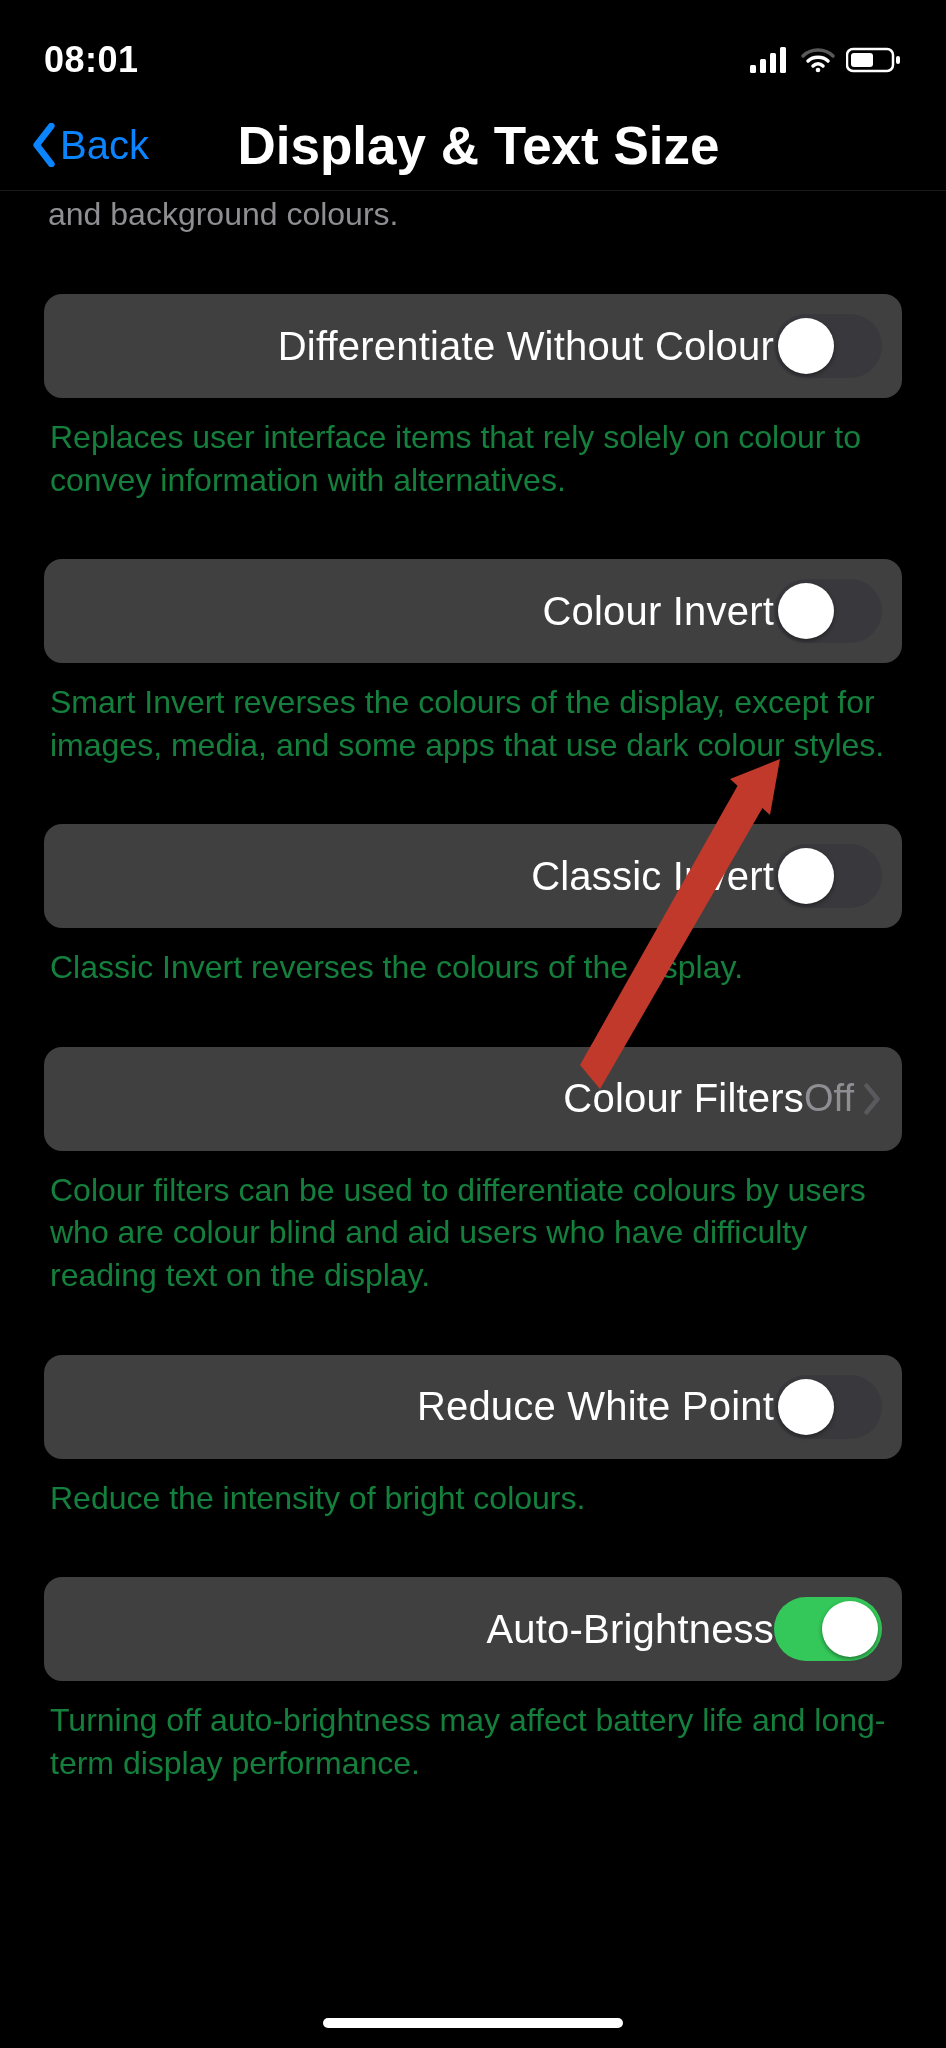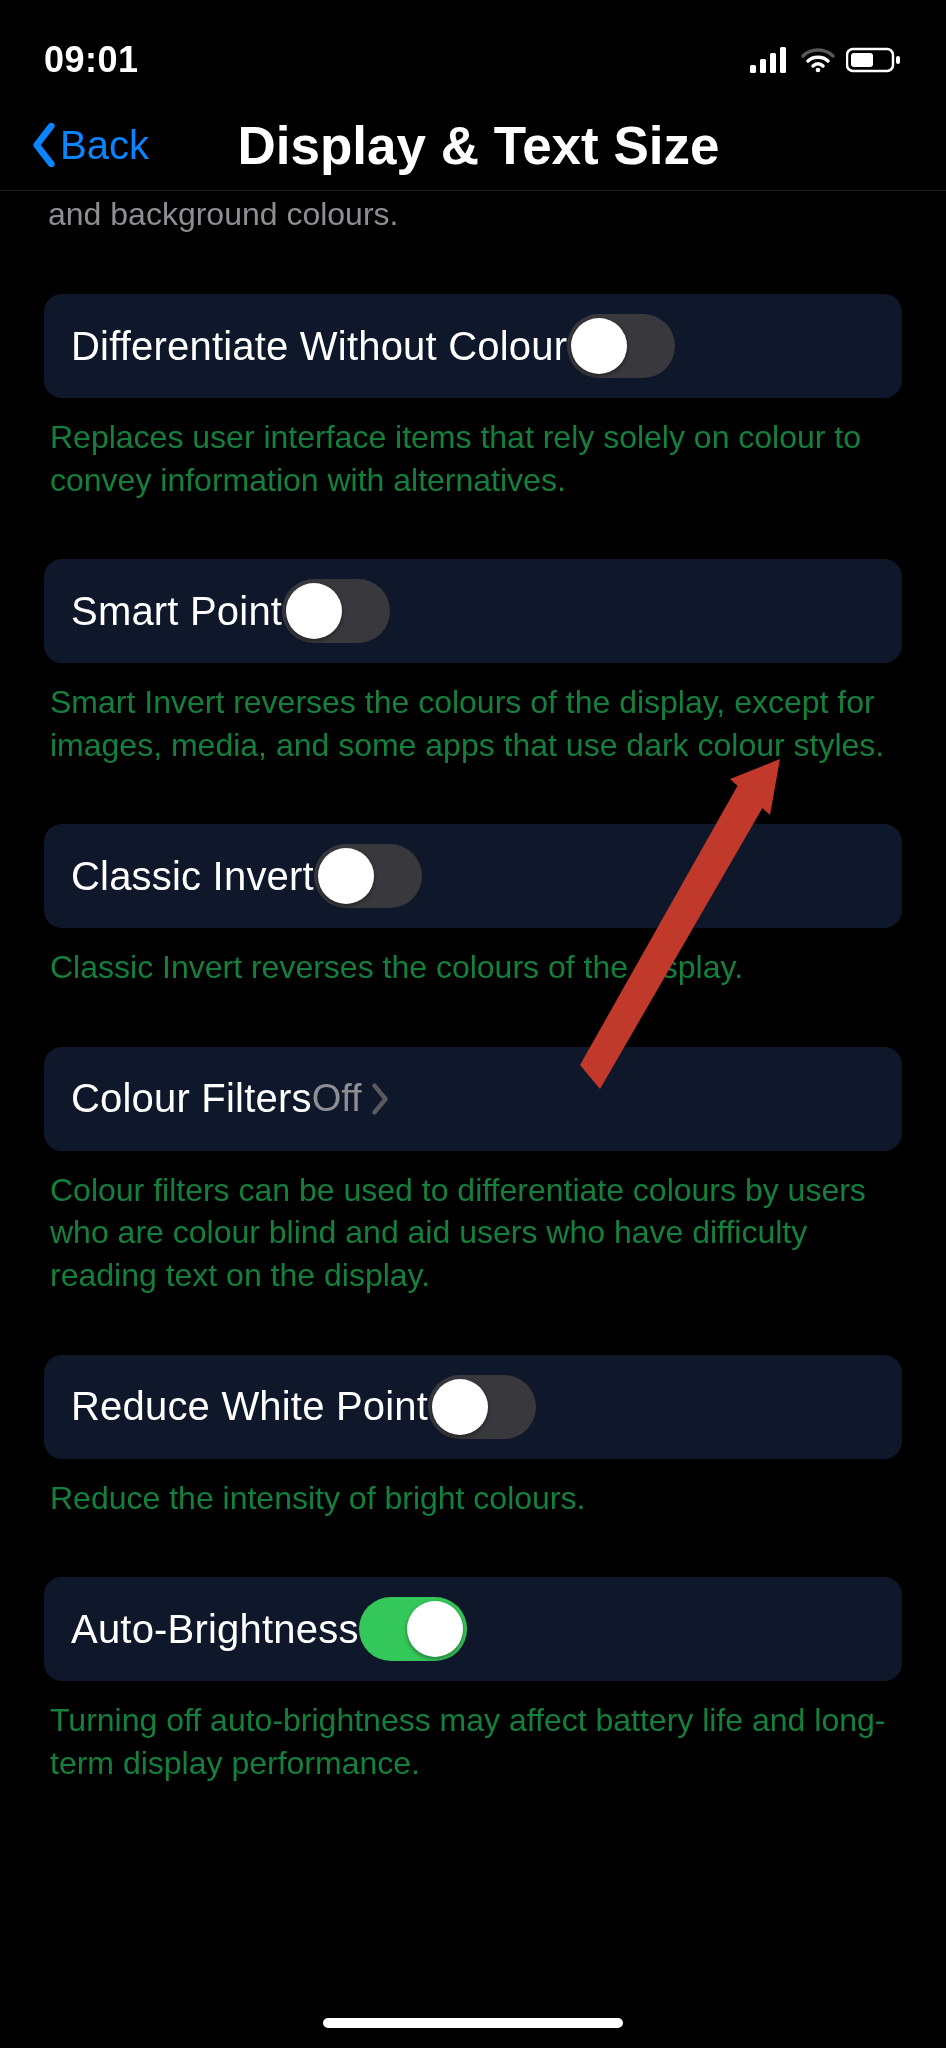--- a/index.html
+++ b/index.html
@@ -25,22 +25,22 @@
     .nav-back svg { width:28px; height:44px; }
     .nav-title { position:absolute; left:11px; right:0; text-align:center;
       font-size:53px; font-weight:600; pointer-events:none;}
     .hairline { height:1px; background:#1a1a1a; }
 
     
     .content { padding:0 44px; }
     .partial-desc { color:#8e8e93; font-size:32px; line-height:1.35; padding:2px 4px 0; }
 
     .group { margin-top:58px; }
-    .cell { background:#0f172a; border-radius:18px; padding:0 27px;
-      height:104px; display:flex; align-items:center; justify-content:flex-start; }
+    .cell { background:#404040; border-radius:18px; padding:0 20px;
+      height:104px; display:flex; align-items:center; justify-content:flex-end; }
     .cell-label { font-size:40px; font-weight:400; letter-spacing:0.2px; }
     .desc { color:#15803d; font-size:32px; line-height:1.33; padding:18px 6px 0 6px; }
 
     
     .toggle { width:108px; height:64px; border-radius:64px; background:#39393d;
       position:relative; flex:0 0 auto; cursor:pointer;}
     .toggle .knob { position:absolute; top:4px; left:4px; width:56px; height:56px;
       border-radius:50%; background:#fff; box-shadow:0 2px 4px rgba(0,0,0,.4);}
     .toggle.on { background:#34c759; }
     .toggle.on .knob { left:auto; right:4px; }
@@ -57,21 +57,21 @@
     .annot-arrow svg { width:100%; height:100%; overflow:visible;}
 
     
     .home-ind { position:absolute; bottom:20px; left:50%; transform:translateX(-50%);
       width:300px; height:10px; border-radius:10px; background:#fff; }
   </style>
 </head>
 <body>
 
 <div class="status-bar">
-  <div class="sb-time">09:01</div>
+  <div class="sb-time">08:01</div>
   <div class="sb-right">
     <span class="sb-bars">
       <svg width="40" height="26" viewBox="0 0 40 26">
           <g fill="#fff">
             <rect x="0" y="18" width="6" height="8" rx="1.5"></rect>
             <rect x="10" y="12" width="6" height="14" rx="1.5"></rect>
             <rect x="20" y="6" width="6" height="20" rx="1.5"></rect>
             <rect x="30" y="0" width="6" height="26" rx="1.5"></rect>
           </g>
         </svg>
@@ -116,21 +116,21 @@
       <span class="cell-label">Differentiate Without Colour</span>
       <span class="toggle">
           <span class="knob"></span>
         </span>
     </div>
     <div class="desc">Replaces user interface items that rely solely on colour to convey information with alternatives.</div>
   </div>
 
   <div class="group">
     <div class="cell">
-      <span class="cell-label">Smart Point</span>
+      <span class="cell-label">Colour Invert</span>
       <span class="toggle">
           <span class="knob"></span>
         </span>
     </div>
     <div class="desc">Smart Invert reverses the colours of the display, except for images, media, and some apps that use dark colour styles.</div>
   </div>
 
   <div class="group">
     <div class="cell">
       <span class="cell-label">Classic Invert</span>

